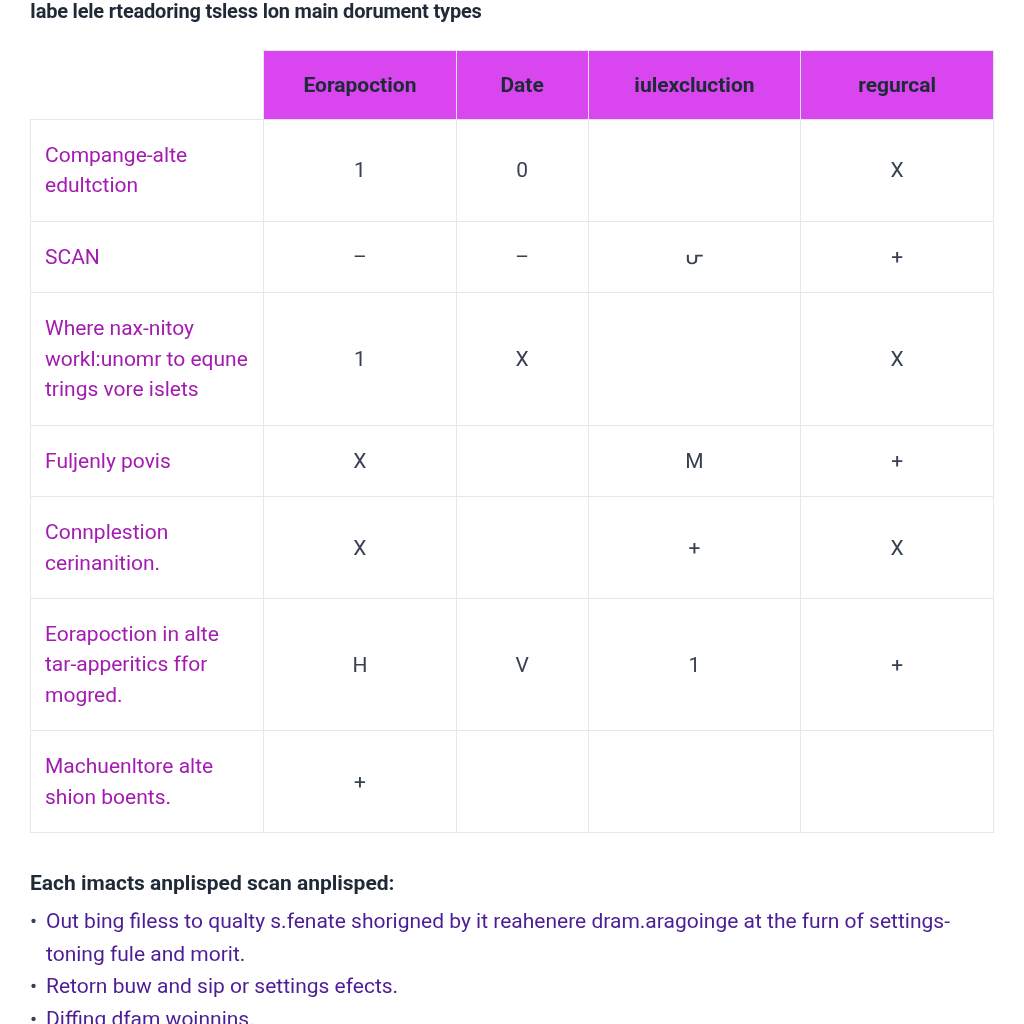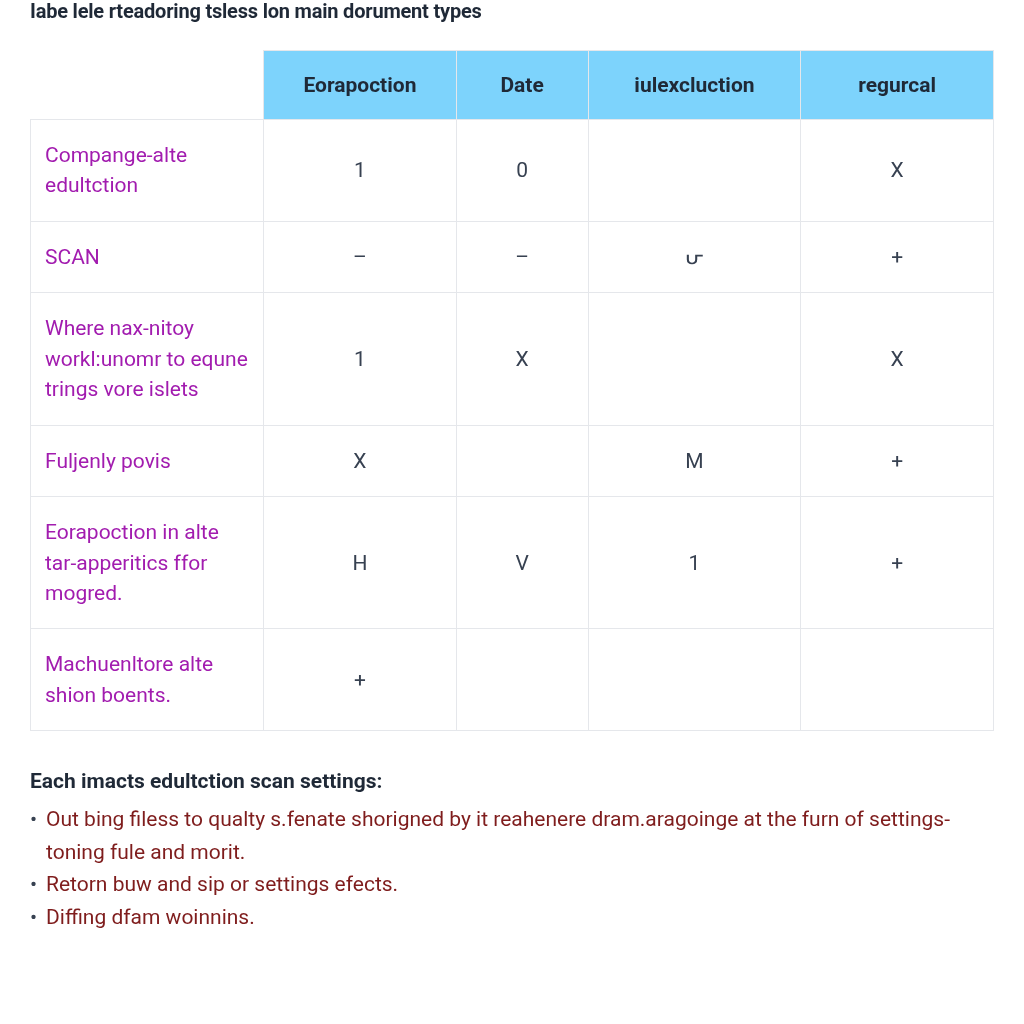--- a/index.html
+++ b/index.html
@@ -29,21 +29,21 @@
     border-collapse: collapse;
     table-layout: fixed;
     font-size: 21px;
   }
   table.doc-table col.c0 { width: 230px; }
   table.doc-table col.c1 { width: 190px; }
   table.doc-table col.c2 { width: 130px; }
   table.doc-table col.c3 { width: 210px; }
   table.doc-table col.c4 { width: 190px; }
   table.doc-table thead th {
-    background: #7dd3fc;
+    background: #d946ef;
     font-weight: 700;
     color: #1f2937;
     text-align: center;
     padding: 22px 10px;
     border: 1px solid #e5e7eb;
   }
   table.doc-table thead th.rowhead {
     background: transparent;
     border: 1px solid #e5e7eb;
     border-top-color: transparent;
@@ -77,21 +77,21 @@
   }
   .notes ul {
     list-style: none;
     padding: 0;
     margin: 0;
   }
   .notes li {
     position: relative;
     padding-left: 16px;
     line-height: 1.55;
-    color: #7f1d1d;
+    color: #4c1d95;
   }
   .notes li::before {
     content: "•";
     position: absolute;
     left: 0;
     top: 0;
     color: #374151;
   }
 </style>
 </head>
@@ -141,38 +141,45 @@
         <td class="val">X</td>
       </tr>
       <tr>
         <td class="label">Fuljenly povis</td>
         <td class="val">X</td>
         <td class="val"></td>
         <td class="val">M</td>
         <td class="val">+</td>
       </tr>
       <tr>
+        <td class="label">Connplestion cerinanition.</td>
+        <td class="val">X</td>
+        <td class="val"></td>
+        <td class="val">+</td>
+        <td class="val">X</td>
+      </tr>
+      <tr>
         <td class="label">Eorapoction in alte tar-apperitics ffor mogred.</td>
         <td class="val">H</td>
         <td class="val">V</td>
         <td class="val">1</td>
         <td class="val">+</td>
       </tr>
       <tr>
         <td class="label">Machuenltore alte shion boents.</td>
         <td class="val">+</td>
         <td class="val"></td>
         <td class="val"></td>
         <td class="val"></td>
       </tr>
     </tbody>
   </table>
 
   <div class="notes">
-    <div class="notes-title">Each imacts edultction scan settings:</div>
+    <div class="notes-title">Each imacts anplisped scan anplisped:</div>
     <ul>
       <li>Out bing filess to qualty s.fenate shorigned by it reahenere dram.aragoinge at the furn of settings-toning fule and morit.</li>
       <li>Retorn buw and sip or settings efects.</li>
       <li>Diffing dfam woinnins.</li>
     </ul>
   </div>
 
 </div>
 
 </body></html>

